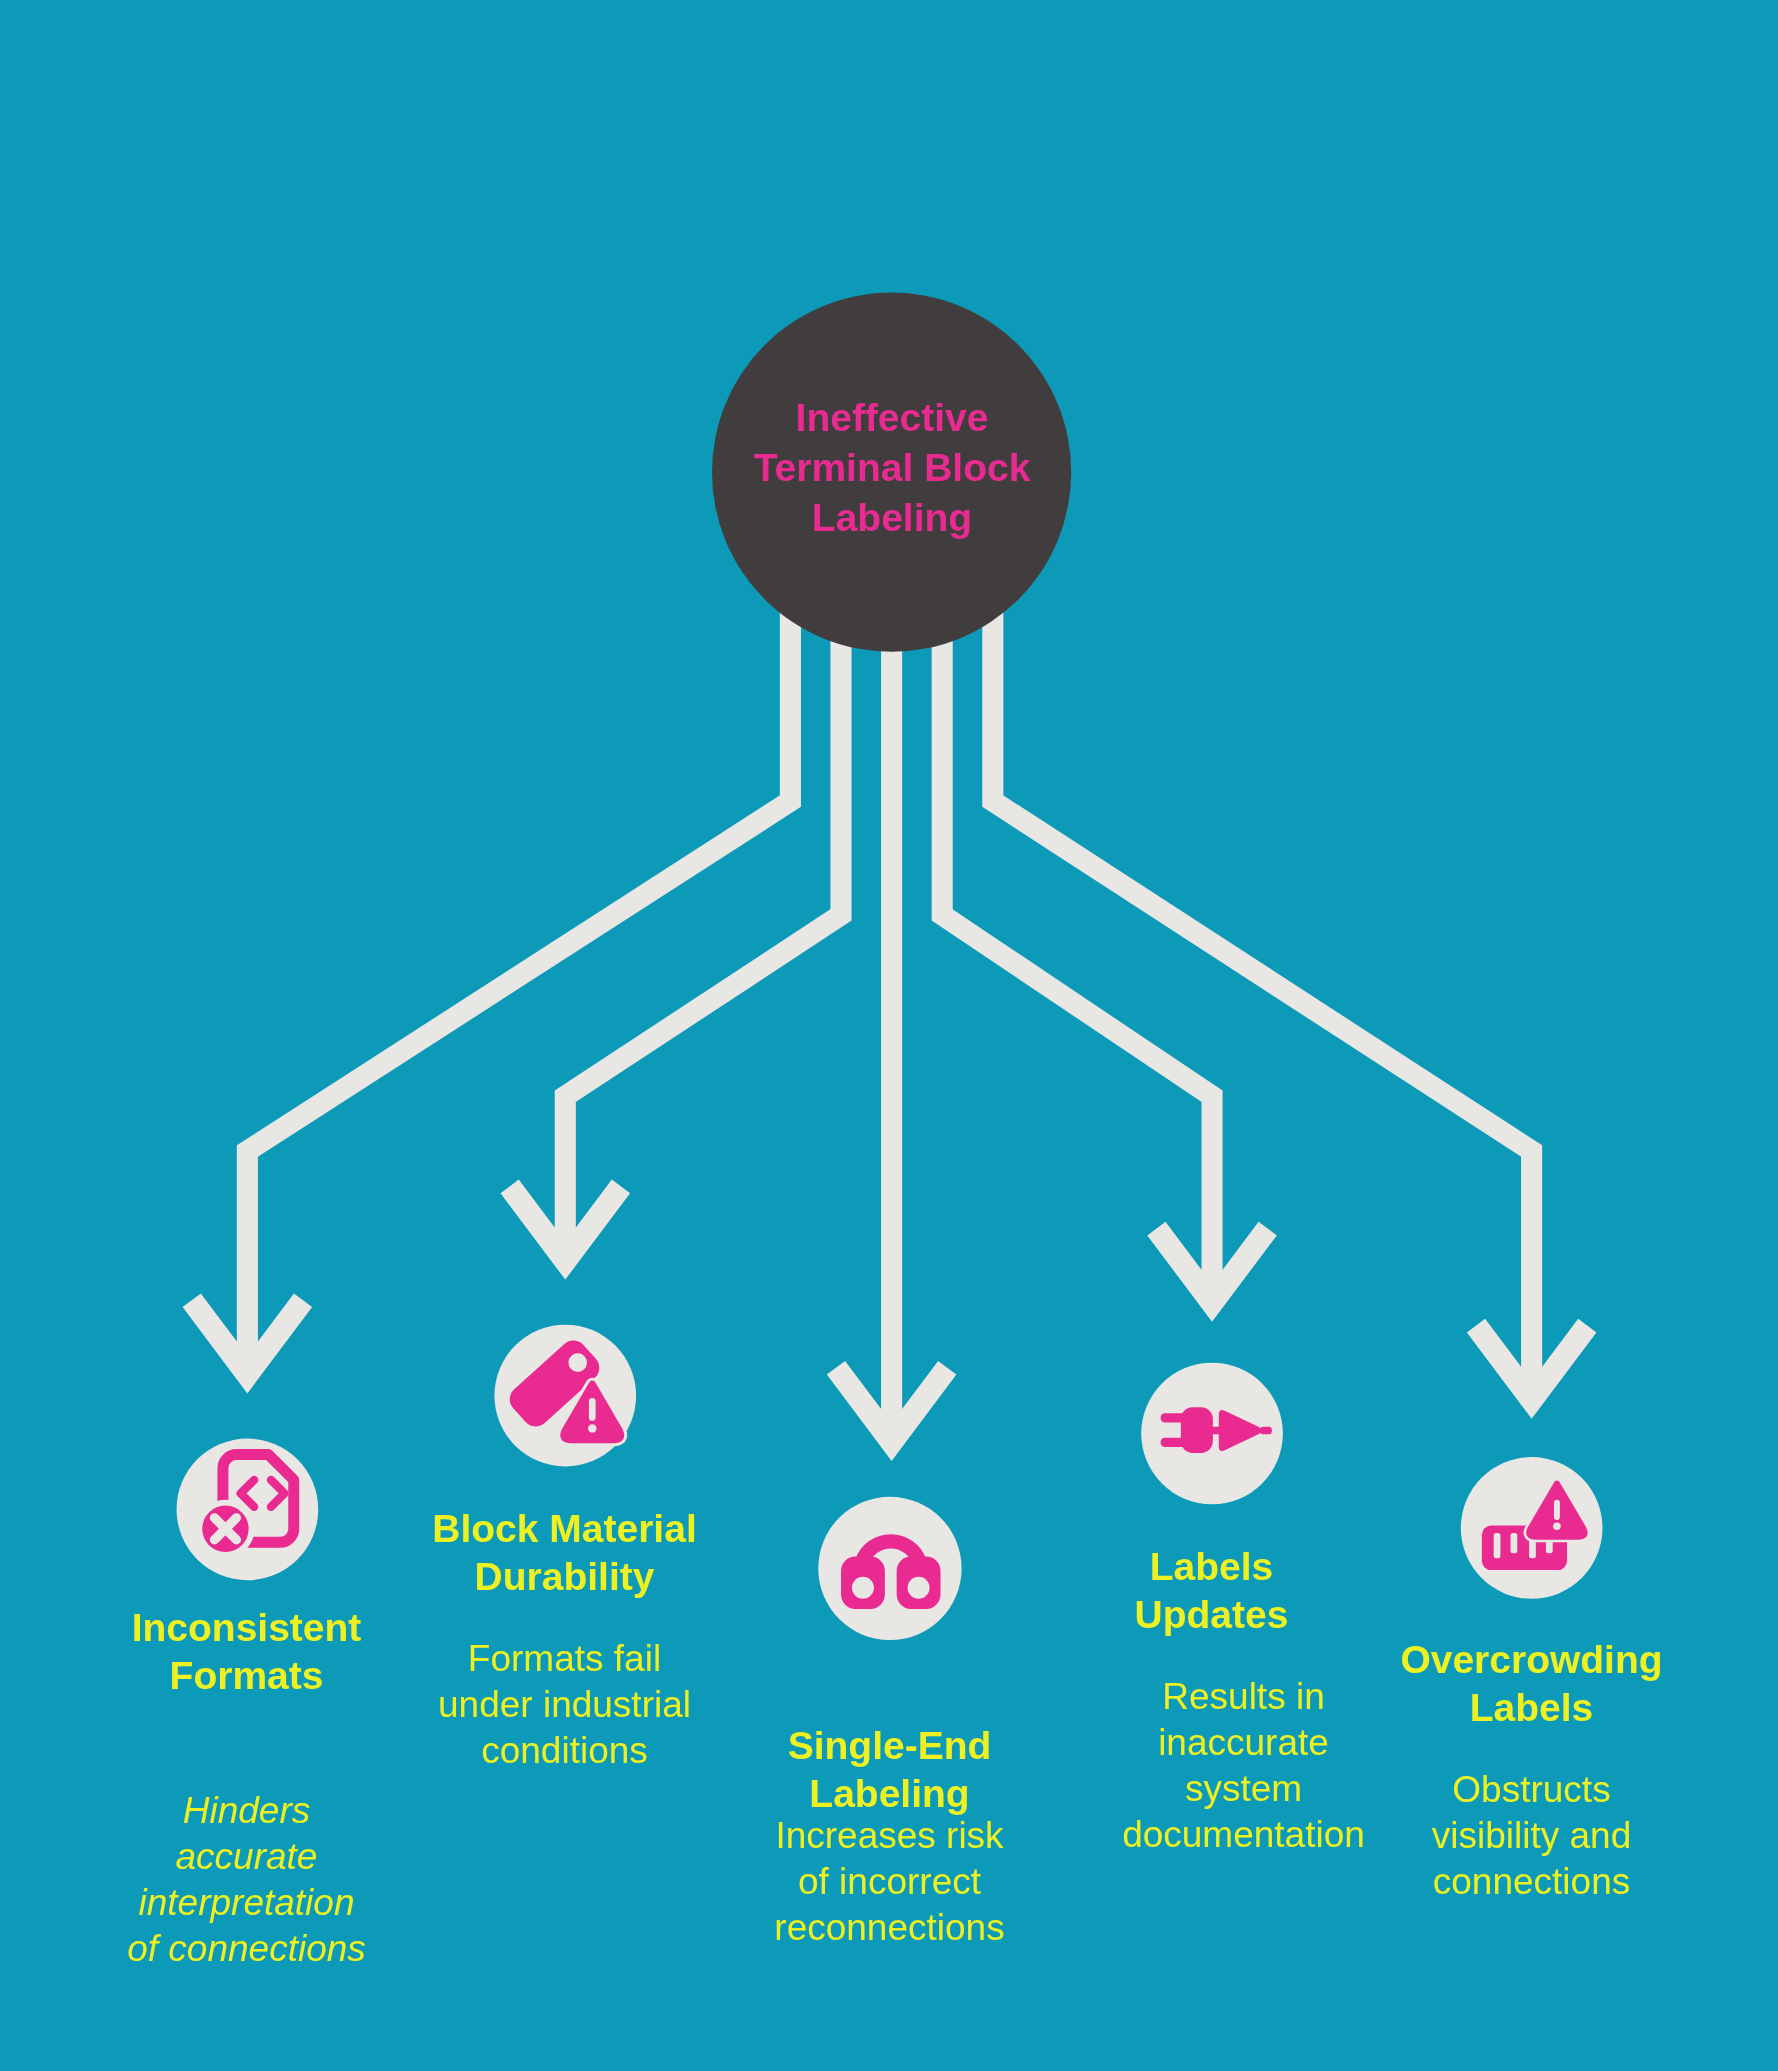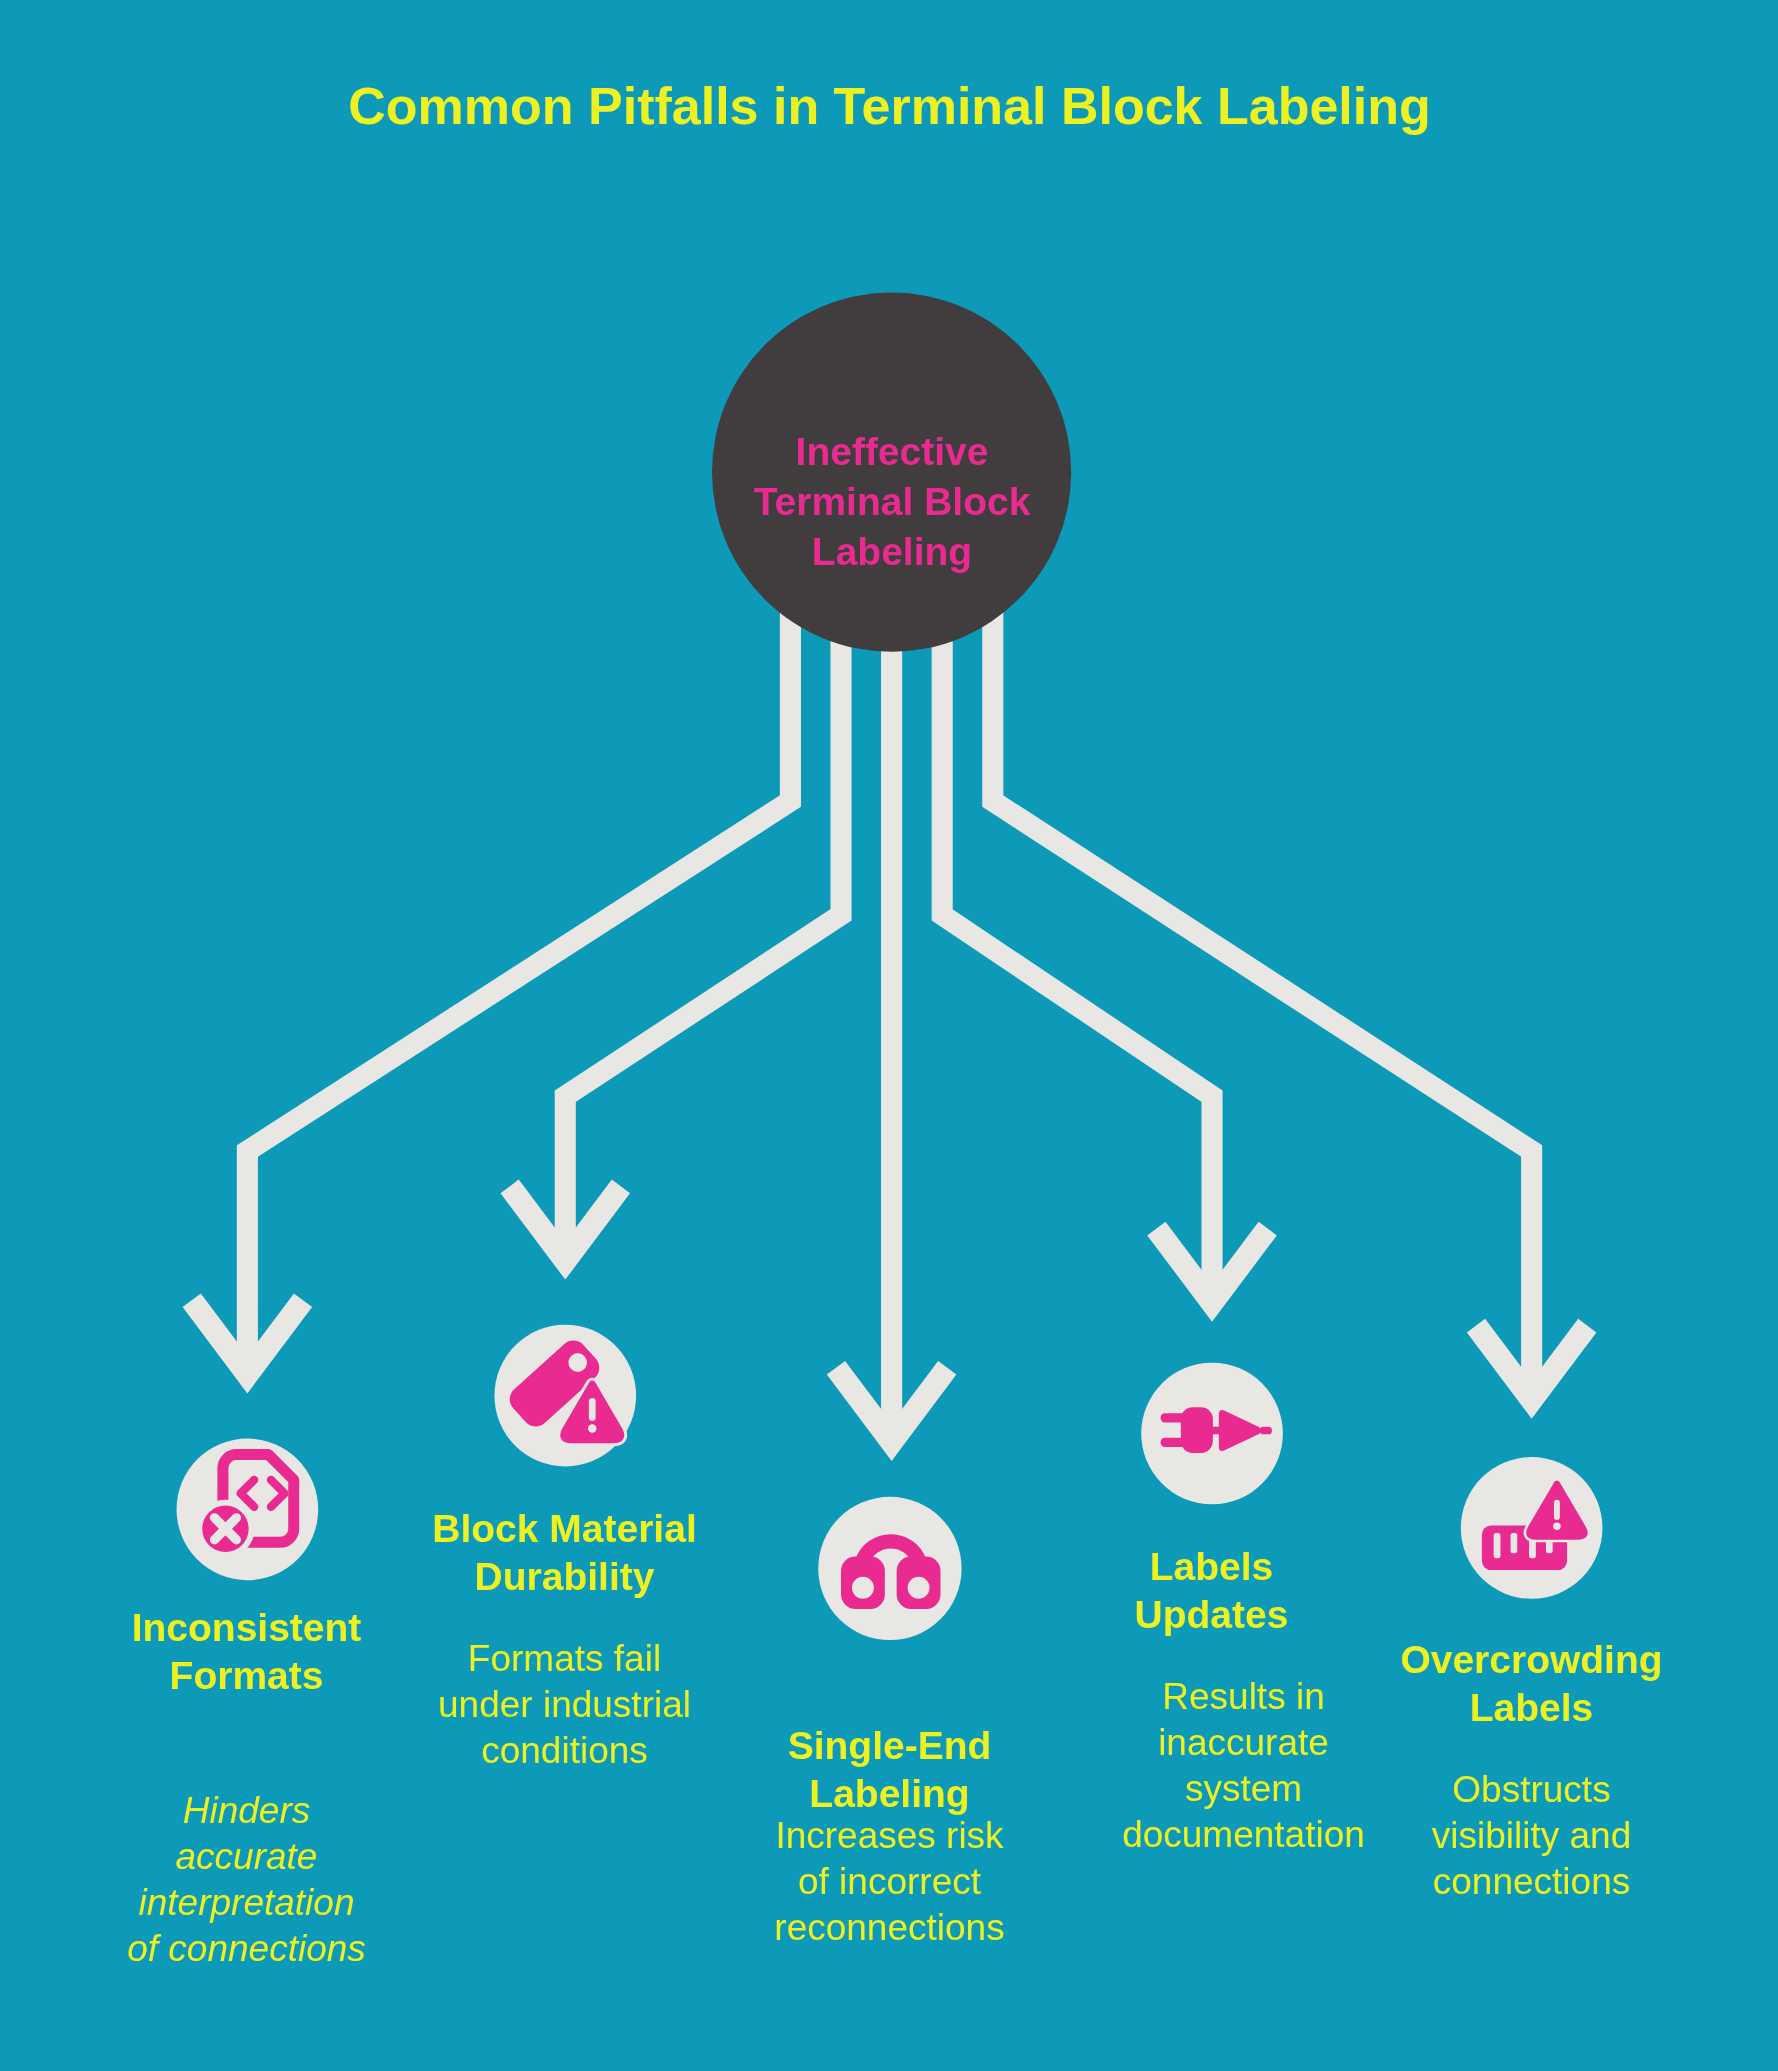--- a/index.html
+++ b/index.html
@@ -28,21 +28,21 @@
   .white-mark{stroke:var(--line);fill:none;stroke-linecap:round;}
   .white-dot{fill:var(--line);}
   .title{
     position:absolute;left:0;top:76px;width:100%;
     text-align:center;font-size:52px;font-weight:bold;
     color:var(--yellow);letter-spacing:0px;
   }
   .circle-label{
     position:absolute;left:740px;top:393px;width:304px;
     text-align:center;font-size:39px;font-weight:bold;line-height:50px;
-    color:var(--pink);white-space:pre-line;margin-top:34px;
+    color:var(--pink);white-space:pre-line;
   }
   .heading{
     position:absolute;width:337px;text-align:center;
     font-size:39px;font-weight:bold;line-height:48px;
     color:var(--yellow);white-space:pre-line;
   }
   .desc{
     position:absolute;width:337px;text-align:center;
     font-size:37px;font-weight:normal;line-height:46px;
     color:var(--yellow);white-space:pre-line;
@@ -119,21 +119,20 @@
       <rect class="white-dot" x="1791" y="1818" width="8" height="24" rx="3"></rect>
       <rect class="white-dot" x="1813" y="1818" width="8" height="30" rx="3"></rect>
       <rect class="white-dot" x="1833" y="1818" width="8" height="24" rx="3"></rect>
       <path class="gap-ring" stroke-width="14" d="M 1846 1760 L 1877 1813 Q 1882 1822 1871 1822 H 1821 Q 1810 1822 1815 1813 Z"></path>
       <path class="pink-fill" stroke="var(--pink)" stroke-width="8" stroke-linejoin="round" d="M 1846 1760 L 1877 1813 Q 1882 1822 1871 1822 H 1821 Q 1810 1822 1815 1813 Z"></path>
       <path class="white-mark" stroke-width="7" d="M 1846 1782 V 1799"></path>
       <circle class="white-dot" cx="1846" cy="1810" r="4.5"></circle>
     </g>
   </svg>
 
-  <div class="title">Common Pitfalls in Terminal Block Labeling</div>
 
   <div class="circle-label">Ineffective
 Terminal Block
 Labeling</div>
 
   <div>
     <div class="heading" style="left:78px;top:1604px;">Inconsistent
 Formats</div>
     <div class="desc" style="left:78px;top:1788px;font-style:italic;">Hinders
 accurate

